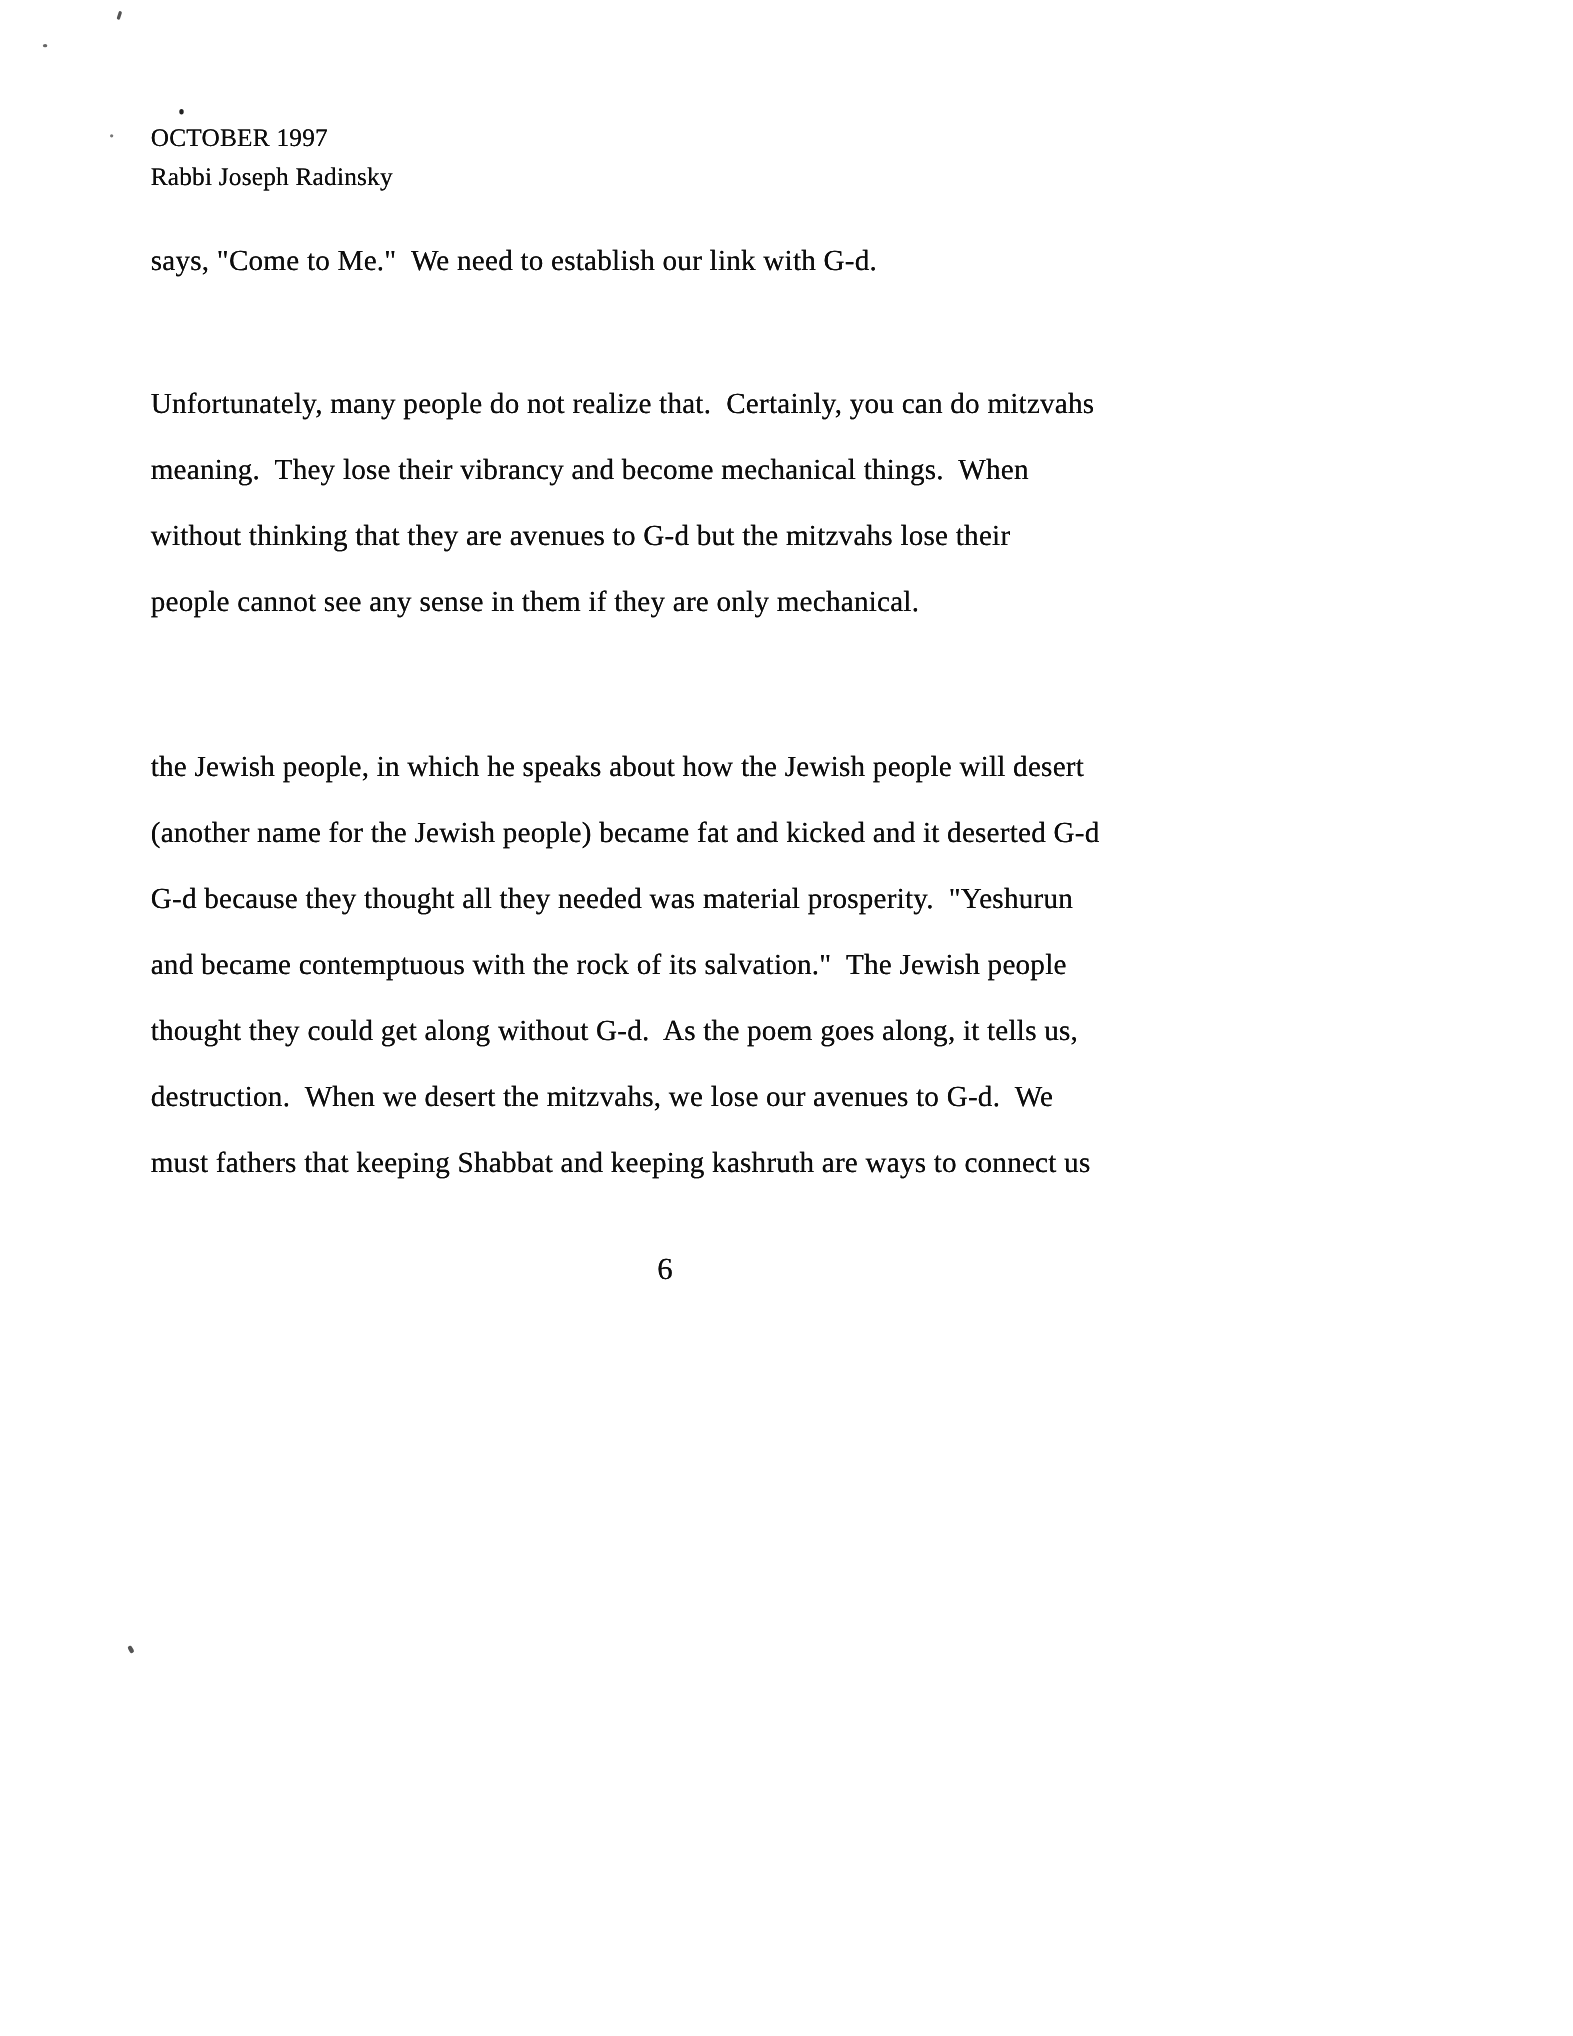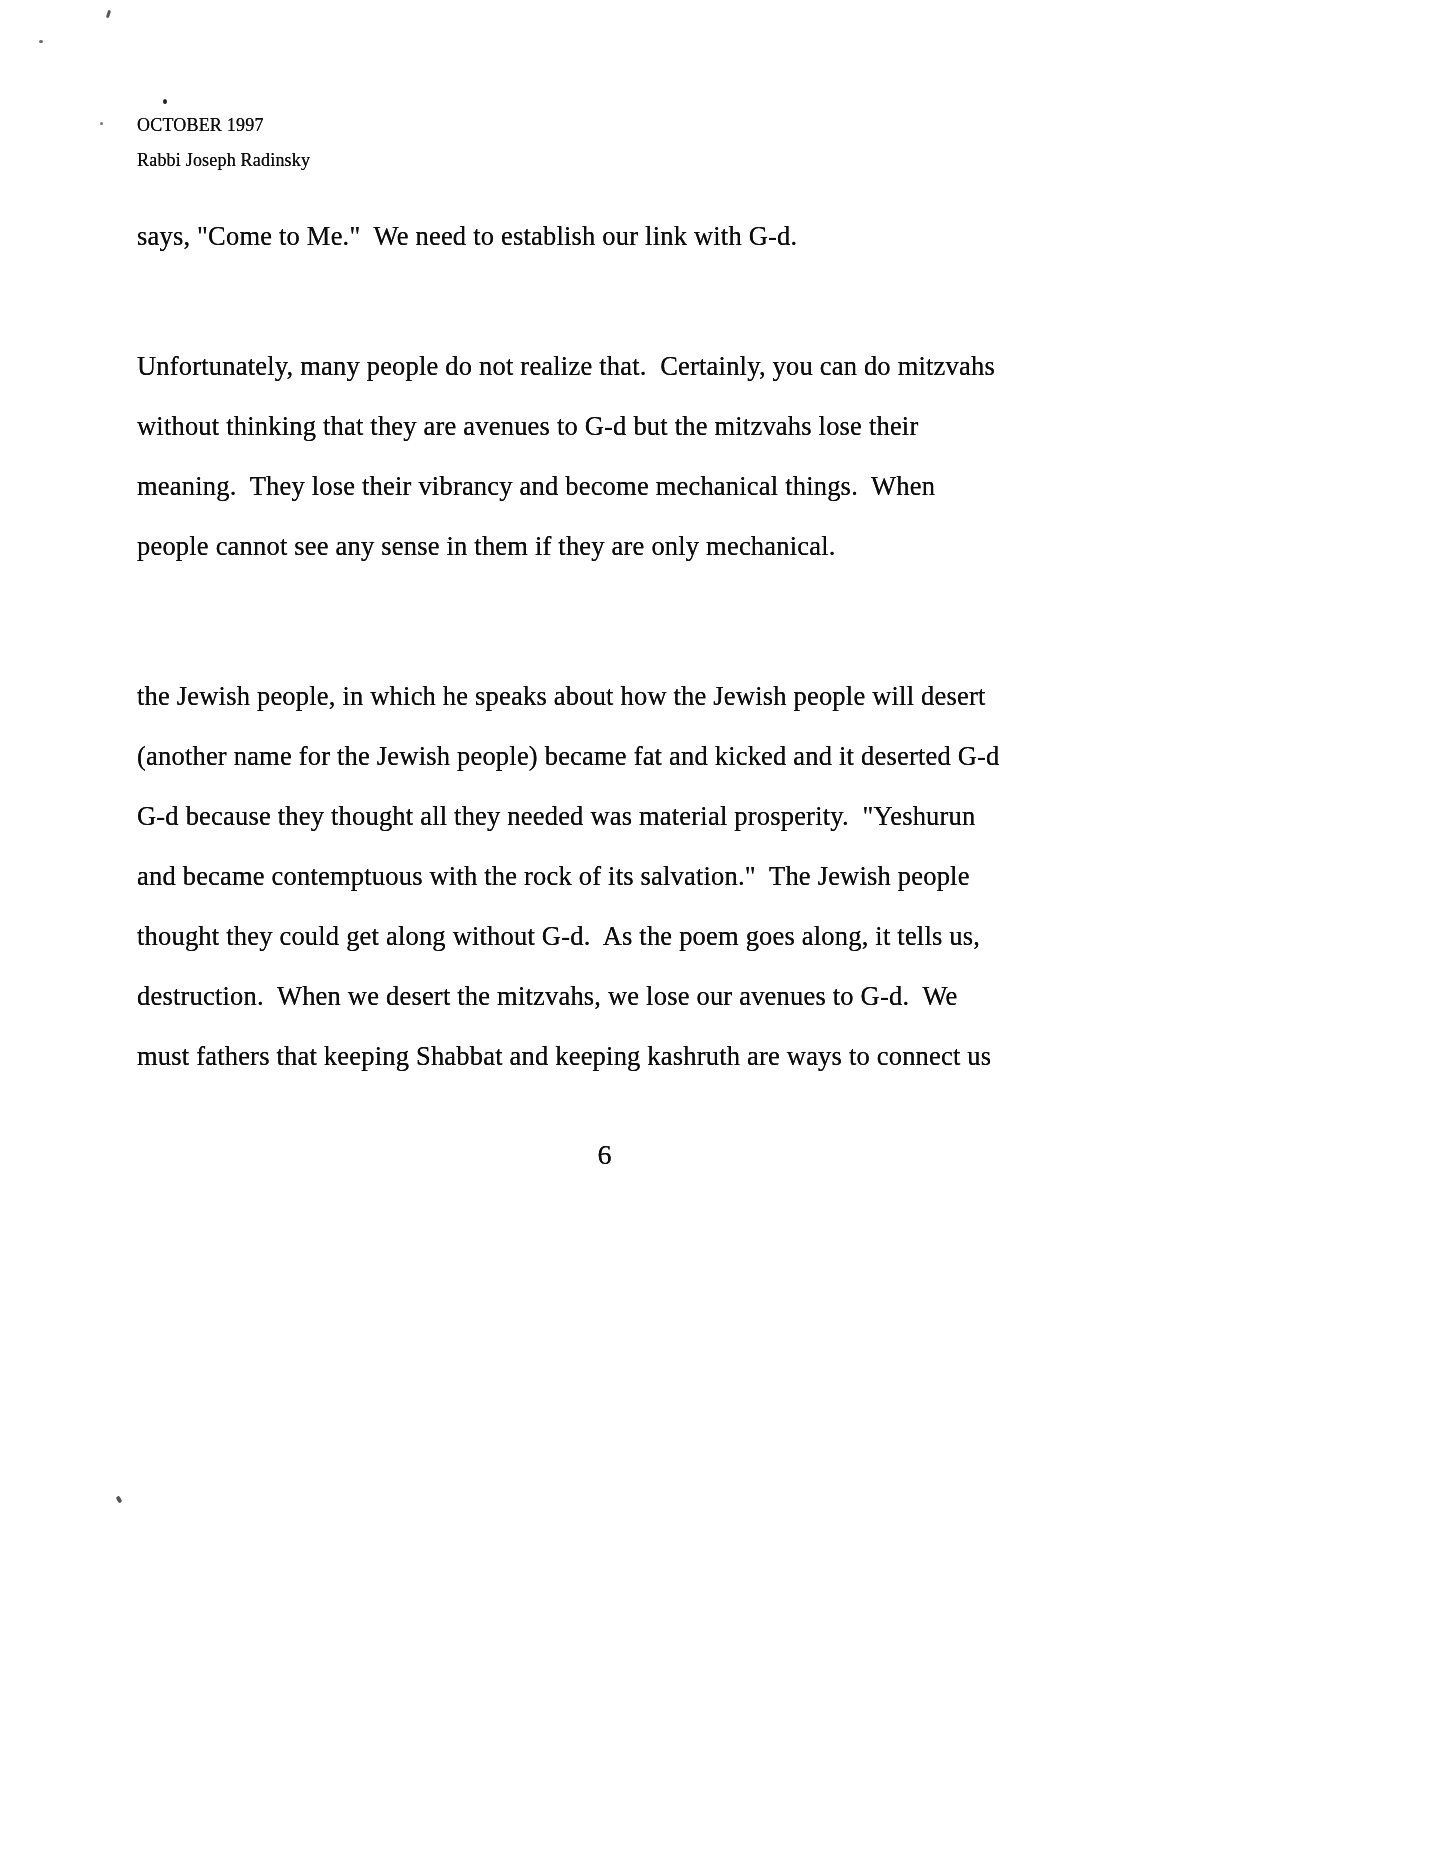--- a/index.html
+++ b/index.html
@@ -12,21 +12,21 @@
     font-family: "Liberation Serif", "DejaVu Serif", serif;
     color: #0d0d0d;
   }
   .content {
     position: absolute;
     left: 137px;
     top: 108px;
     width: 1000px;
   }
   .hline {
-    font-size: 18px;
+    font-size: 23px;
     line-height: 35px;
     white-space: pre;
     letter-spacing: 0.2px;
     text-shadow: 0 0 0.4px currentColor;
   }
   .intro {
     margin-top: 28px;
     font-size: 27px;
     line-height: 40px;
     white-space: pre;
@@ -73,22 +73,22 @@
     <div class="header">
       <div class="hline">OCTOBER 1997</div>
       <div class="hline">Rabbi Joseph Radinsky</div>
     </div>
 
     <div class="intro text-line">says, "Come to Me."  We need to establish our link with G-d.</div>
 
     <div id="paragraphs">
         <div class="paragraph">
           <div class="text-line">Unfortunately, many people do not realize that.  Certainly, you can do mitzvahs</div>
+          <div class="text-line">meaning.  They lose their vibrancy and become mechanical things.  When</div>
           <div class="text-line">without thinking that they are avenues to G-d but the mitzvahs lose their</div>
-          <div class="text-line">meaning.  They lose their vibrancy and become mechanical things.  When</div>
           <div class="text-line">people cannot see any sense in them if they are only mechanical.</div>
         </div>
         <div class="paragraph">
           <div class="text-line">the Jewish people, in which he speaks about how the Jewish people will desert</div>
           <div class="text-line">(another name for the Jewish people) became fat and kicked and it deserted G-d</div>
           <div class="text-line">G-d because they thought all they needed was material prosperity.  "Yeshurun</div>
           <div class="text-line">and became contemptuous with the rock of its salvation."  The Jewish people</div>
           <div class="text-line">thought they could get along without G-d.  As the poem goes along, it tells us,</div>
           <div class="text-line">destruction.  When we desert the mitzvahs, we lose our avenues to G-d.  We</div>
           <div class="text-line">must fathers that keeping Shabbat and keeping kashruth are ways to connect us</div>

